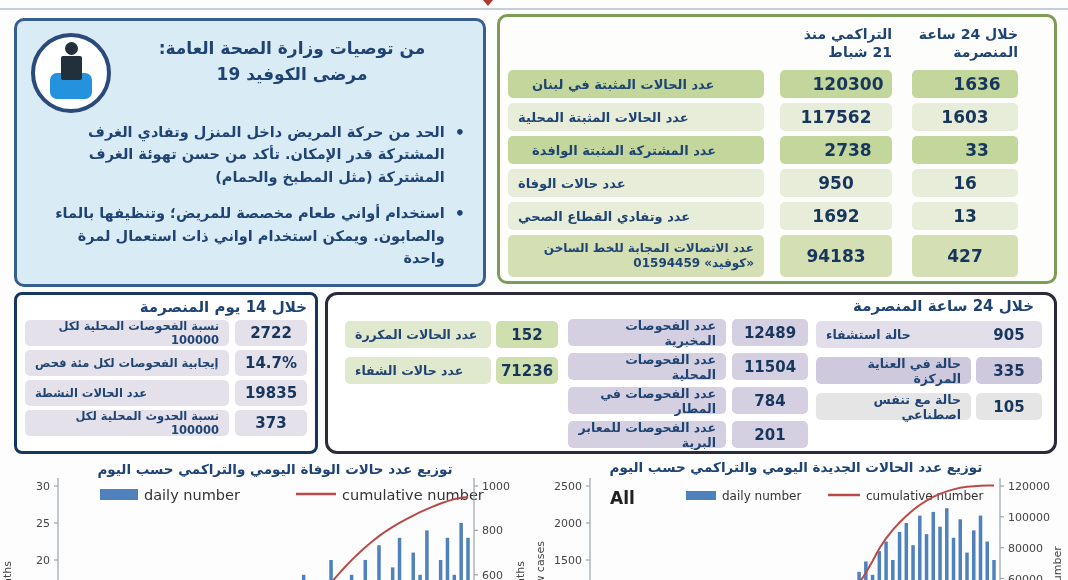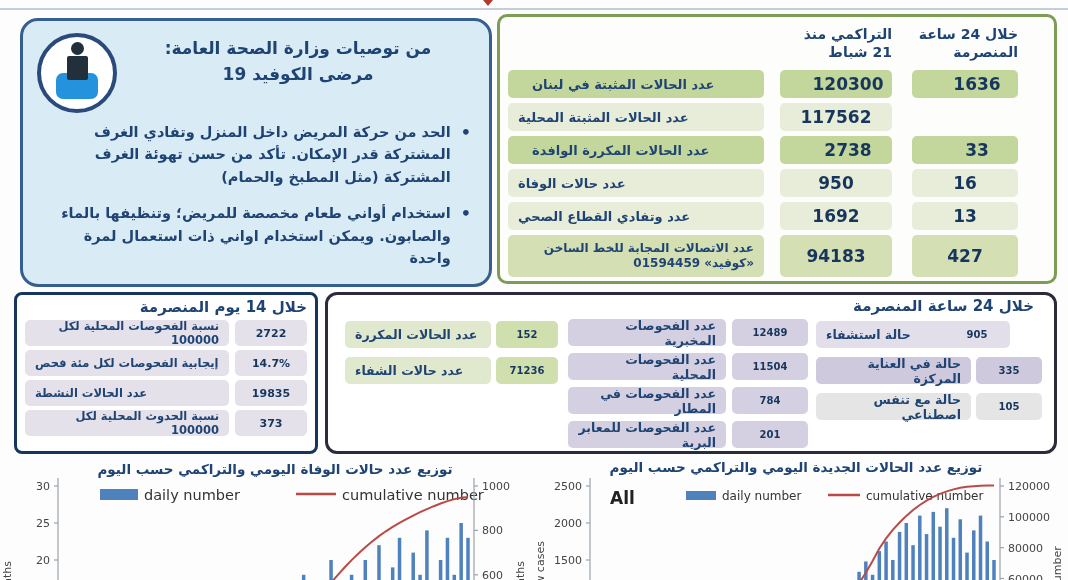--- a/index.html
+++ b/index.html
@@ -3,22 +3,22 @@
 <meta charset="utf-8">
 <style>
   html,body{margin:0;padding:0;background:#fdfdfd;}
   #page{position:relative;width:1068px;height:580px;overflow:hidden;background:#fdfdfd;
         font-family:"DejaVu Sans",sans-serif;color:#1f4473;}
   
   #topline{position:absolute;top:8px;left:0;width:1068px;height:2px;background:#c4ced6;}
   #redtick{position:absolute;top:0;left:483px;width:0;height:0;
            border-left:5px solid transparent;border-right:5px solid transparent;border-top:6px solid #b03a2e;}
   
-  #recbox{position:absolute;left:20px;top:18px;width:466px;height:263px;background:#d9ebf5;
-          border:3px solid #365f91;border-radius:18px;}
+  #recbox{position:absolute;left:14px;top:18px;width:466px;height:263px;background:#d9ebf5;
+          border:3px solid #365f91;border-radius:10px;}
   #recicon{position:absolute;left:14px;top:12px;width:72px;height:72px;background:#fff;
            border:4px solid #2a4a7c;border-radius:50%;}
   #recicon .tub{position:absolute;bottom:10px;left:15px;width:42px;height:26px;background:#2492dc;border-radius:7px;}
   #recicon .pbody{position:absolute;top:19px;left:26px;width:21px;height:24px;background:#22303c;border-radius:2px;}
   #recicon .phead{position:absolute;top:5px;left:30px;width:13px;height:13px;background:#22303c;border-radius:50%;}
   #rectitle{position:absolute;left:110px;top:14px;width:330px;text-align:center;direction:rtl;
             font-weight:bold;font-size:17px;line-height:1.55;}
   #recbullets{position:absolute;right:18px;top:100px;width:430px;direction:rtl;}
   .bullet{display:flex;gap:10px;margin-bottom:14px;font-size:14.5px;font-weight:600;line-height:1.55;text-align:right;}
   .bullet .dot{flex:0 0 auto;font-size:16px;}
@@ -34,32 +34,32 @@
   .g-light{background:#e8edd9;}
   .g-mid{background:#d5dfb4;}
   .tall{height:42px;font-size:12px;line-height:1.3;}
   .tallv{height:42px;}
   
   #box14{position:absolute;left:14px;top:292px;width:304px;height:162px;background:#fff;
          border:3px solid #17365d;border-radius:8px;box-sizing:border-box;padding:3px 8px;}
   #box14 h3{margin:0 0 4px;font-size:15px;font-weight:bold;text-align:right;direction:rtl;}
   .row14{display:grid;grid-template-columns:204px 6px 72px;margin-bottom:4px;}
   .row14 .lab{background:#e4e1eb;height:26px;font-size:11.5px;grid-column:1;}
-  .row14 .val{background:#e4e1eb;height:26px;font-size:11px;grid-column:3;}
+  .row14 .val{background:#e4e1eb;height:26px;font-size:15px;grid-column:3;}
   
   #box24{position:absolute;left:325px;top:292px;width:732px;height:162px;background:#fff;
          border:3px solid #2b2b3b;border-radius:12px;box-sizing:border-box;}
   #box24 h3{position:absolute;right:20px;top:2px;margin:0;font-size:15px;font-weight:bold;direction:rtl;}
   .abs{position:absolute;}
   .grn-lab{background:#e0e8cd;}
   .grn-val{background:#cfdfad;}
   .tst{background:#d5d0e1;}
   .h1{background:#e2dfeb;} .h2{background:#cfc9dd;} .h3{background:#e5e5e5;}
   #box24 .lab{font-size:12.5px;height:27px;}
-  #box24 .val{font-size:10px;height:27px;}
+  #box24 .val{font-size:15px;height:27px;}
   
   svg text{font-family:"DejaVu Sans",sans-serif;}
   .ctitle{font-size:13.5px;font-weight:bold;fill:#1f4473;}
   .ltext{font-size:14.5px;fill:#333;}
   .ltext2{font-size:12px;fill:#333;}
   .tick{font-size:11px;fill:#444;}
   .ylab{font-size:11px;fill:#444;}
   .allb{font-size:17px;font-weight:bold;fill:#222;}
   .ax{stroke:#9aa3ab;stroke-width:1.2;fill:none;}
 </style>
@@ -97,22 +97,23 @@
       <div style="grid-column:1"></div>
       <div class="sumhead" style="grid-column:3">التراكمي منذ 21 شباط</div>
       <div class="sumhead" style="grid-column:5">خلال 24 ساعة المنصرمة</div>
 
       <div class="cell lab g-dark" style="grid-column:1">عدد الحالات المثبتة في لبنان</div>
       <div class="cell val g-dark" style="grid-column:3">120300</div>
       <div class="cell val g-dark" style="grid-column:5">1636</div>
 
       <div class="cell lab g-light" style="grid-column:1">عدد الحالات المثبتة المحلية</div>
       <div class="cell val g-light" style="grid-column:3">117562</div>
-
-      <div class="cell lab g-dark" style="grid-column:1">عدد الحالات المكررة الوافدة</div>
+      <div class="cell val g-light" style="grid-column:5">1603</div>
+
+      <div class="cell lab g-dark" style="grid-column:1">عدد المشتركة المثبتة الوافدة</div>
       <div class="cell val g-dark" style="grid-column:3">2738</div>
       <div class="cell val g-dark" style="grid-column:5">33</div>
 
       <div class="cell lab g-light" style="grid-column:1">عدد حالات الوفاة</div>
       <div class="cell val g-light" style="grid-column:3">950</div>
       <div class="cell val g-light" style="grid-column:5">16</div>
 
       <div class="cell lab g-light" style="grid-column:1">عدد وتفادي القطاع الصحي</div>
       <div class="cell val g-light" style="grid-column:3">1692</div>
       <div class="cell val g-light" style="grid-column:5">13</div>
@@ -154,21 +155,21 @@
     <div class="cell lab tst abs" style="left:240px;top:24px;width:158px">عدد الفحوصات المخبرية</div>
     <div class="cell val tst abs" style="left:404px;top:24px;width:76px">12489</div>
     <div class="cell lab tst abs" style="left:240px;top:58px;width:158px">عدد الفحوصات المحلية</div>
     <div class="cell val tst abs" style="left:404px;top:58px;width:76px">11504</div>
     <div class="cell lab tst abs" style="left:240px;top:92px;width:158px">عدد الفحوصات في المطار</div>
     <div class="cell val tst abs" style="left:404px;top:92px;width:76px">784</div>
     <div class="cell lab tst abs" style="left:240px;top:126px;width:158px">عدد الفحوصات للمعابر البرية</div>
     <div class="cell val tst abs" style="left:404px;top:126px;width:76px">201</div>
 
     <div class="cell lab h1 abs" style="left:488px;top:26px;width:184px">حالة استشفاء</div>
-    <div class="cell val h1 abs" style="left:616px;top:26px;width:66px">905</div>
+    <div class="cell val h1 abs" style="left:648px;top:26px;width:66px">905</div>
     <div class="cell lab h2 abs" style="left:488px;top:62px;width:155px">حالة في العناية المركزة</div>
     <div class="cell val h2 abs" style="left:648px;top:62px;width:66px">335</div>
     <div class="cell lab h3cell h3 abs" style="left:488px;top:98px;width:155px">حالة مع تنفس اصطناعي</div>
     <div class="cell val h3 abs" style="left:648px;top:98px;width:66px">105</div>
   </div>
 
   <svg id="c0" width="534" height="330" viewBox="0 0 534 330" style="position:absolute;left:0;top:460px;">
     <text class="ctitle" x="275" y="14" text-anchor="middle" direction="rtl">توزيع عدد حالات الوفاة اليومي والتراكمي حسب اليوم</text>
     <g>
       <rect x="100" y="29" width="38" height="11" fill="#4f81bd"></rect>

